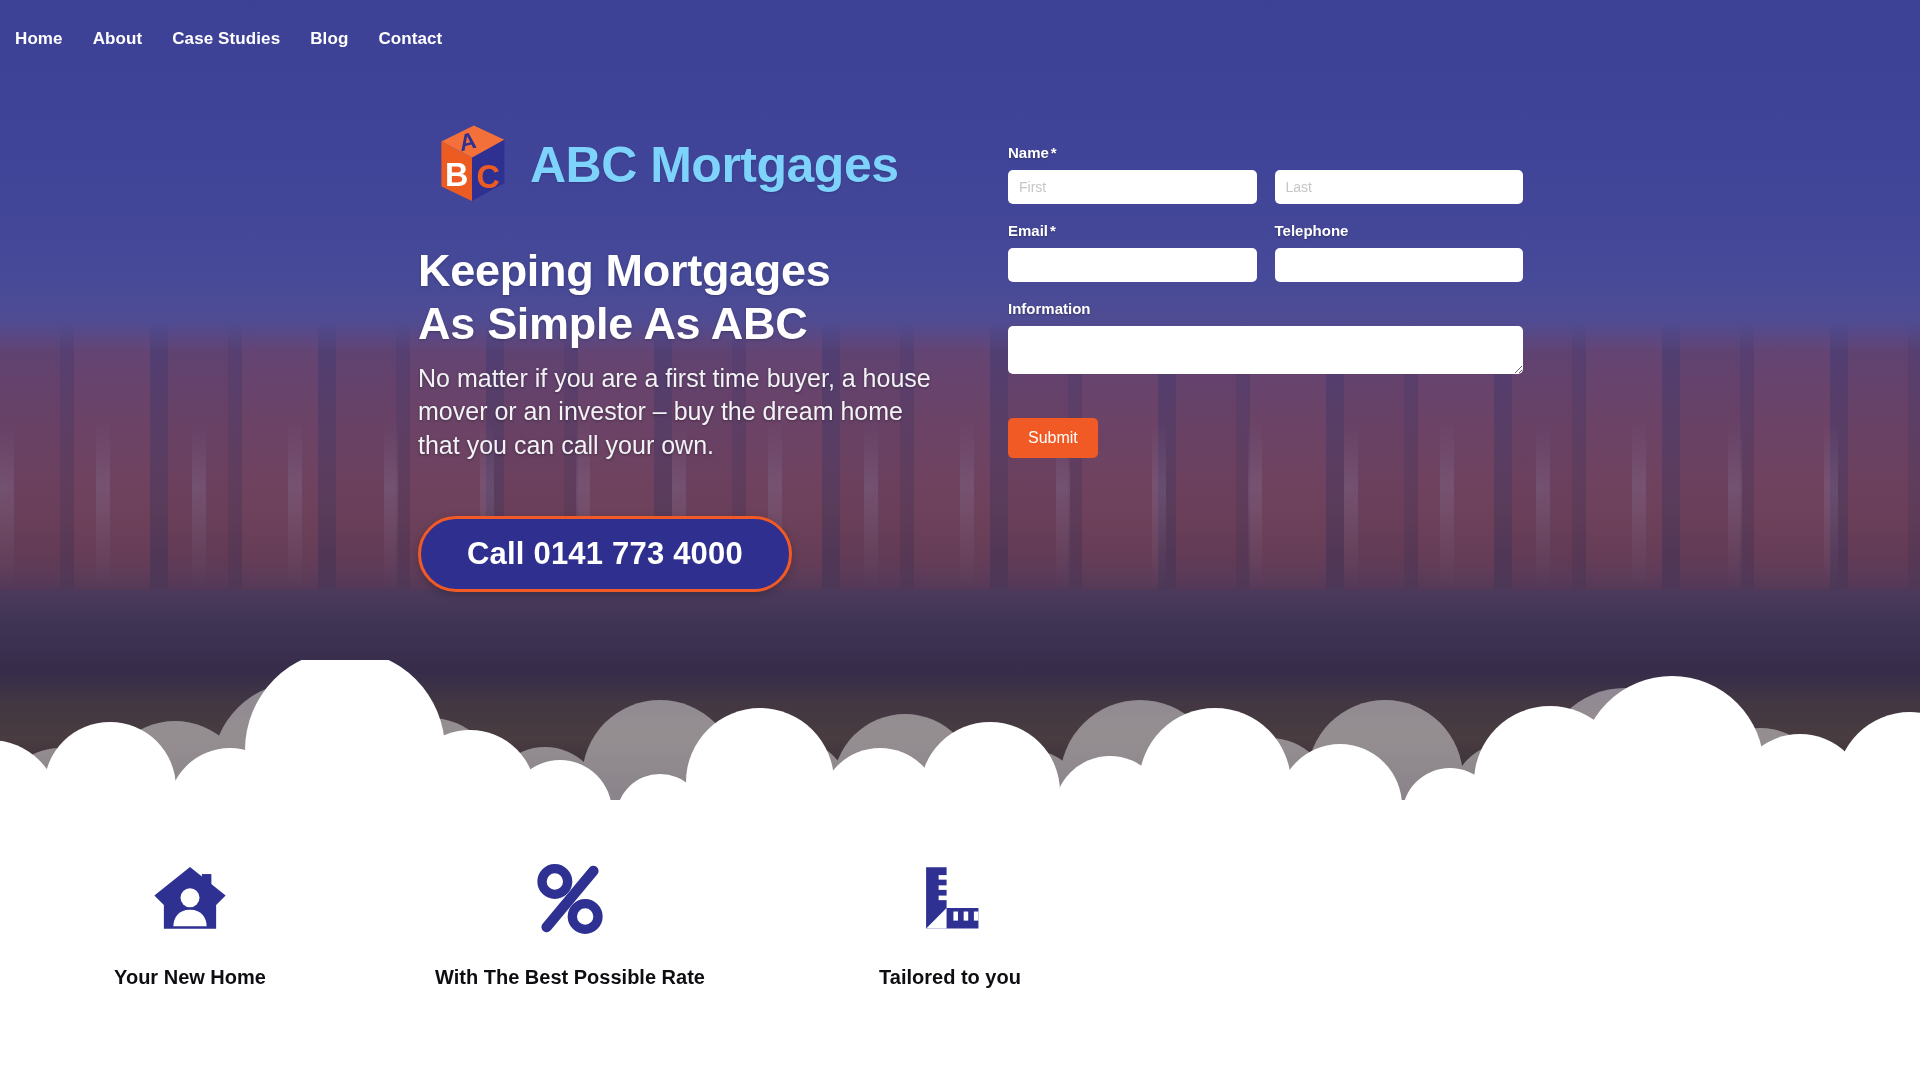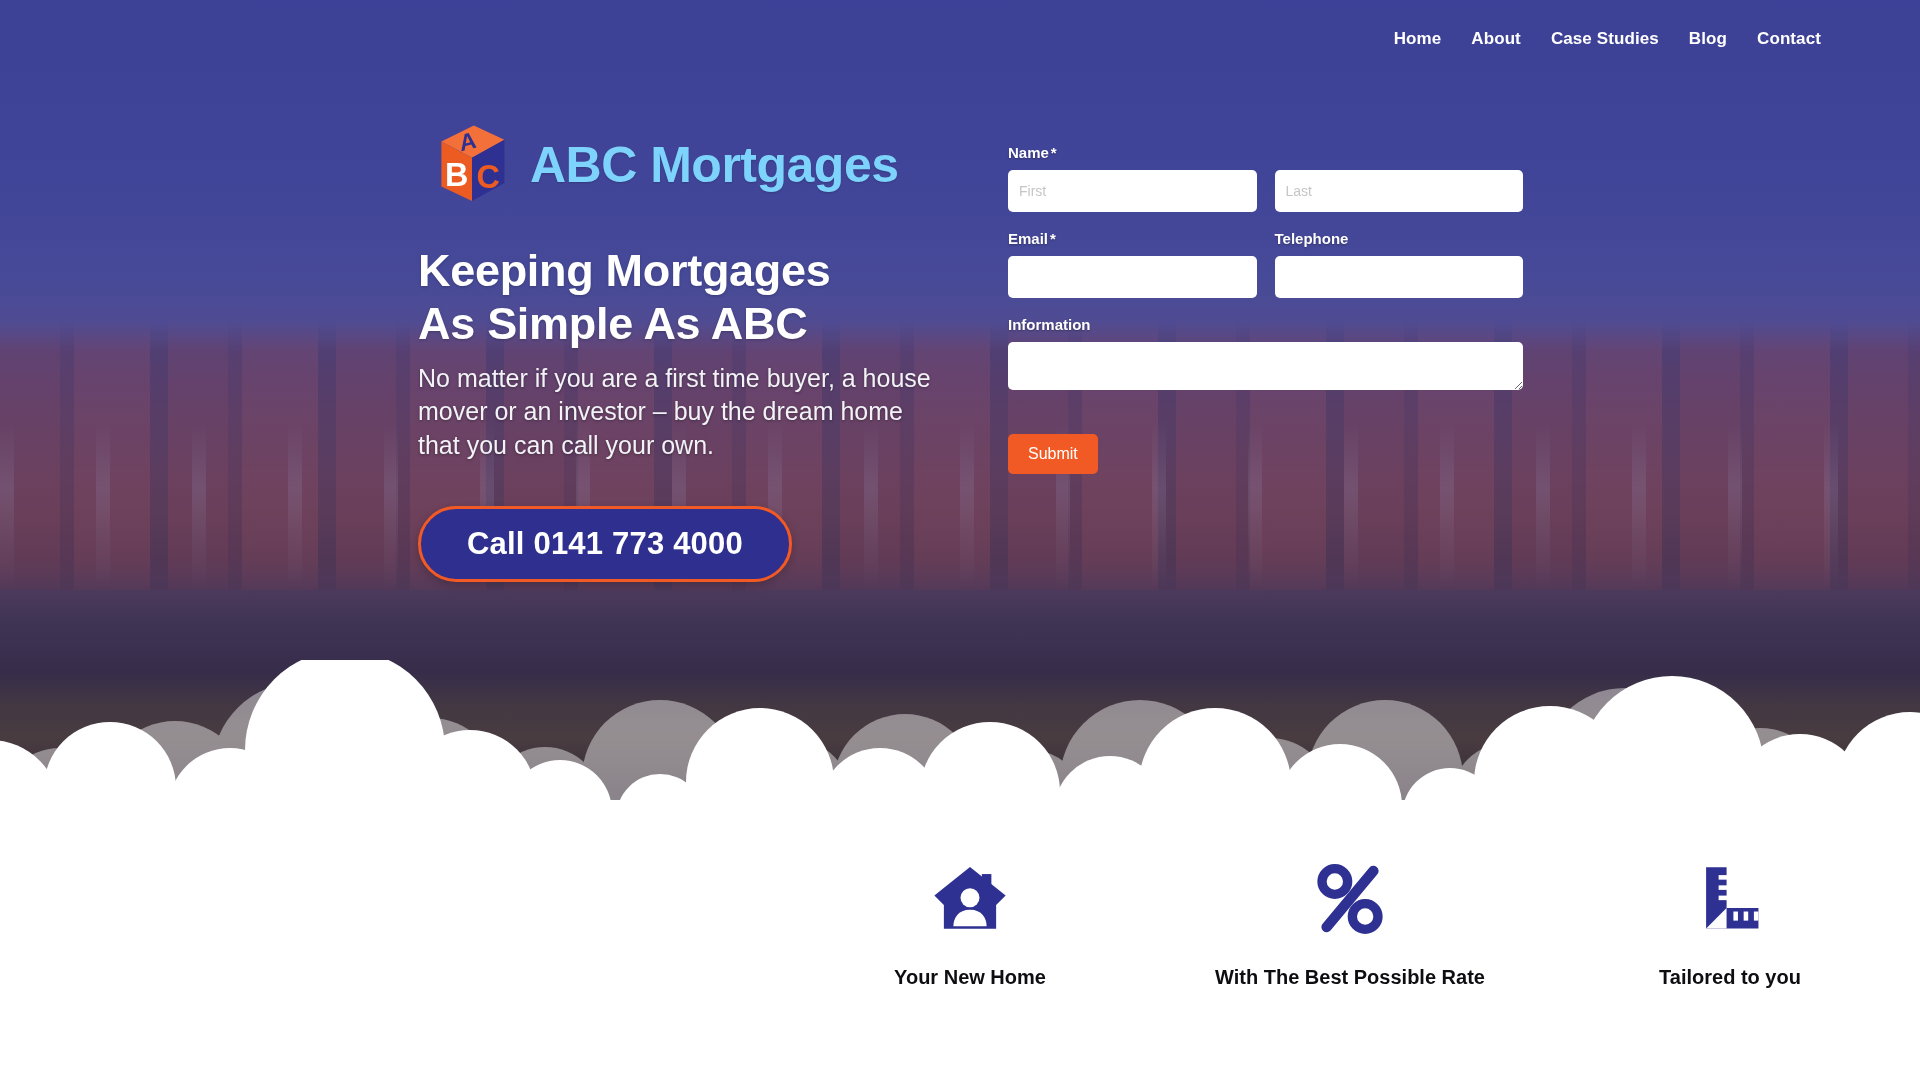--- a/index.html
+++ b/index.html
@@ -74,21 +74,21 @@
       rgba(62,66,152,.82) 22%,
       rgba(66,66,146,.58) 42%,
       rgba(64,58,120,.50) 62%,
       rgba(52,44,86,.55) 80%,
       rgba(44,36,60,.62) 100%);
   }
 
   
   .nav{
     position:absolute; top:0; left:0; right:0; height:78px;
-    display:flex; align-items:center; justify-content:flex-end;
+    display:flex; align-items:center; 
     padding-right:84px; z-index:30;
   }
   .nav ul{ list-style:none; display:flex; gap:0; }
   .nav li a{
     display:block;
     color:#ffffff; text-decoration:none;
     font-size:17px; font-weight:bold;
     letter-spacing:.1px;
     padding:0 15px;
     line-height:78px;
@@ -136,39 +136,40 @@
     background:#2e2f8f;
     border:3px solid #f15a24;
     border-radius:48px;
     color:#ffffff;
     font-size:31px;
     font-weight:bold;
     padding:17px 46px;
     text-decoration:none;
     letter-spacing:.2px;
     box-shadow:0 3px 8px rgba(0,0,0,.20);
+    margin-top:10px;
   }
 
   
   .form-title{
     color:#ffffff; font-size:21px; margin-bottom:22px;
     text-shadow:0 1px 3px rgba(0,0,0,.3);
   }
   .field-label{
     display:block;
     color:#ffffff; font-size:15px; font-weight:bold;
     margin-bottom:9px;
     text-shadow:0 1px 2px rgba(0,0,0,.3);
   }
   .field-label .req{ color:#ffffff; font-weight:bold; margin-left:2px; }
   .row{ display:flex; gap:18px; margin-bottom:18px; }
   .row > div{ flex:1 1 0; min-width:0; }
   .fld{
     width:100%;
-    height:42px;
+    height:34px;
     border:none; border-radius:5px;
     background:#ffffff;
     padding:0 11px;
     font-family:"Liberation Sans", sans-serif;
     font-size:14px;
     color:#333;
     outline:none;
   }
   .fld::placeholder{ color:#c6c6c6; }
   .ta{
@@ -203,21 +204,21 @@
     pointer-events:none;
   }
   .clouds svg{ display:block; width:100%; height:100%; }
 
   
   .features{
     width:1920px;
     height:260px;
     background:#ffffff;
     display:flex;
-    justify-content:flex-end;
+    justify-content:flex-start;
     align-items:flex-start;
     padding-top:40px;
     gap:0;
   }
   .feature{
     width:380px;
     text-align:center;
   }
   .feature .ico{
     height:78px;

